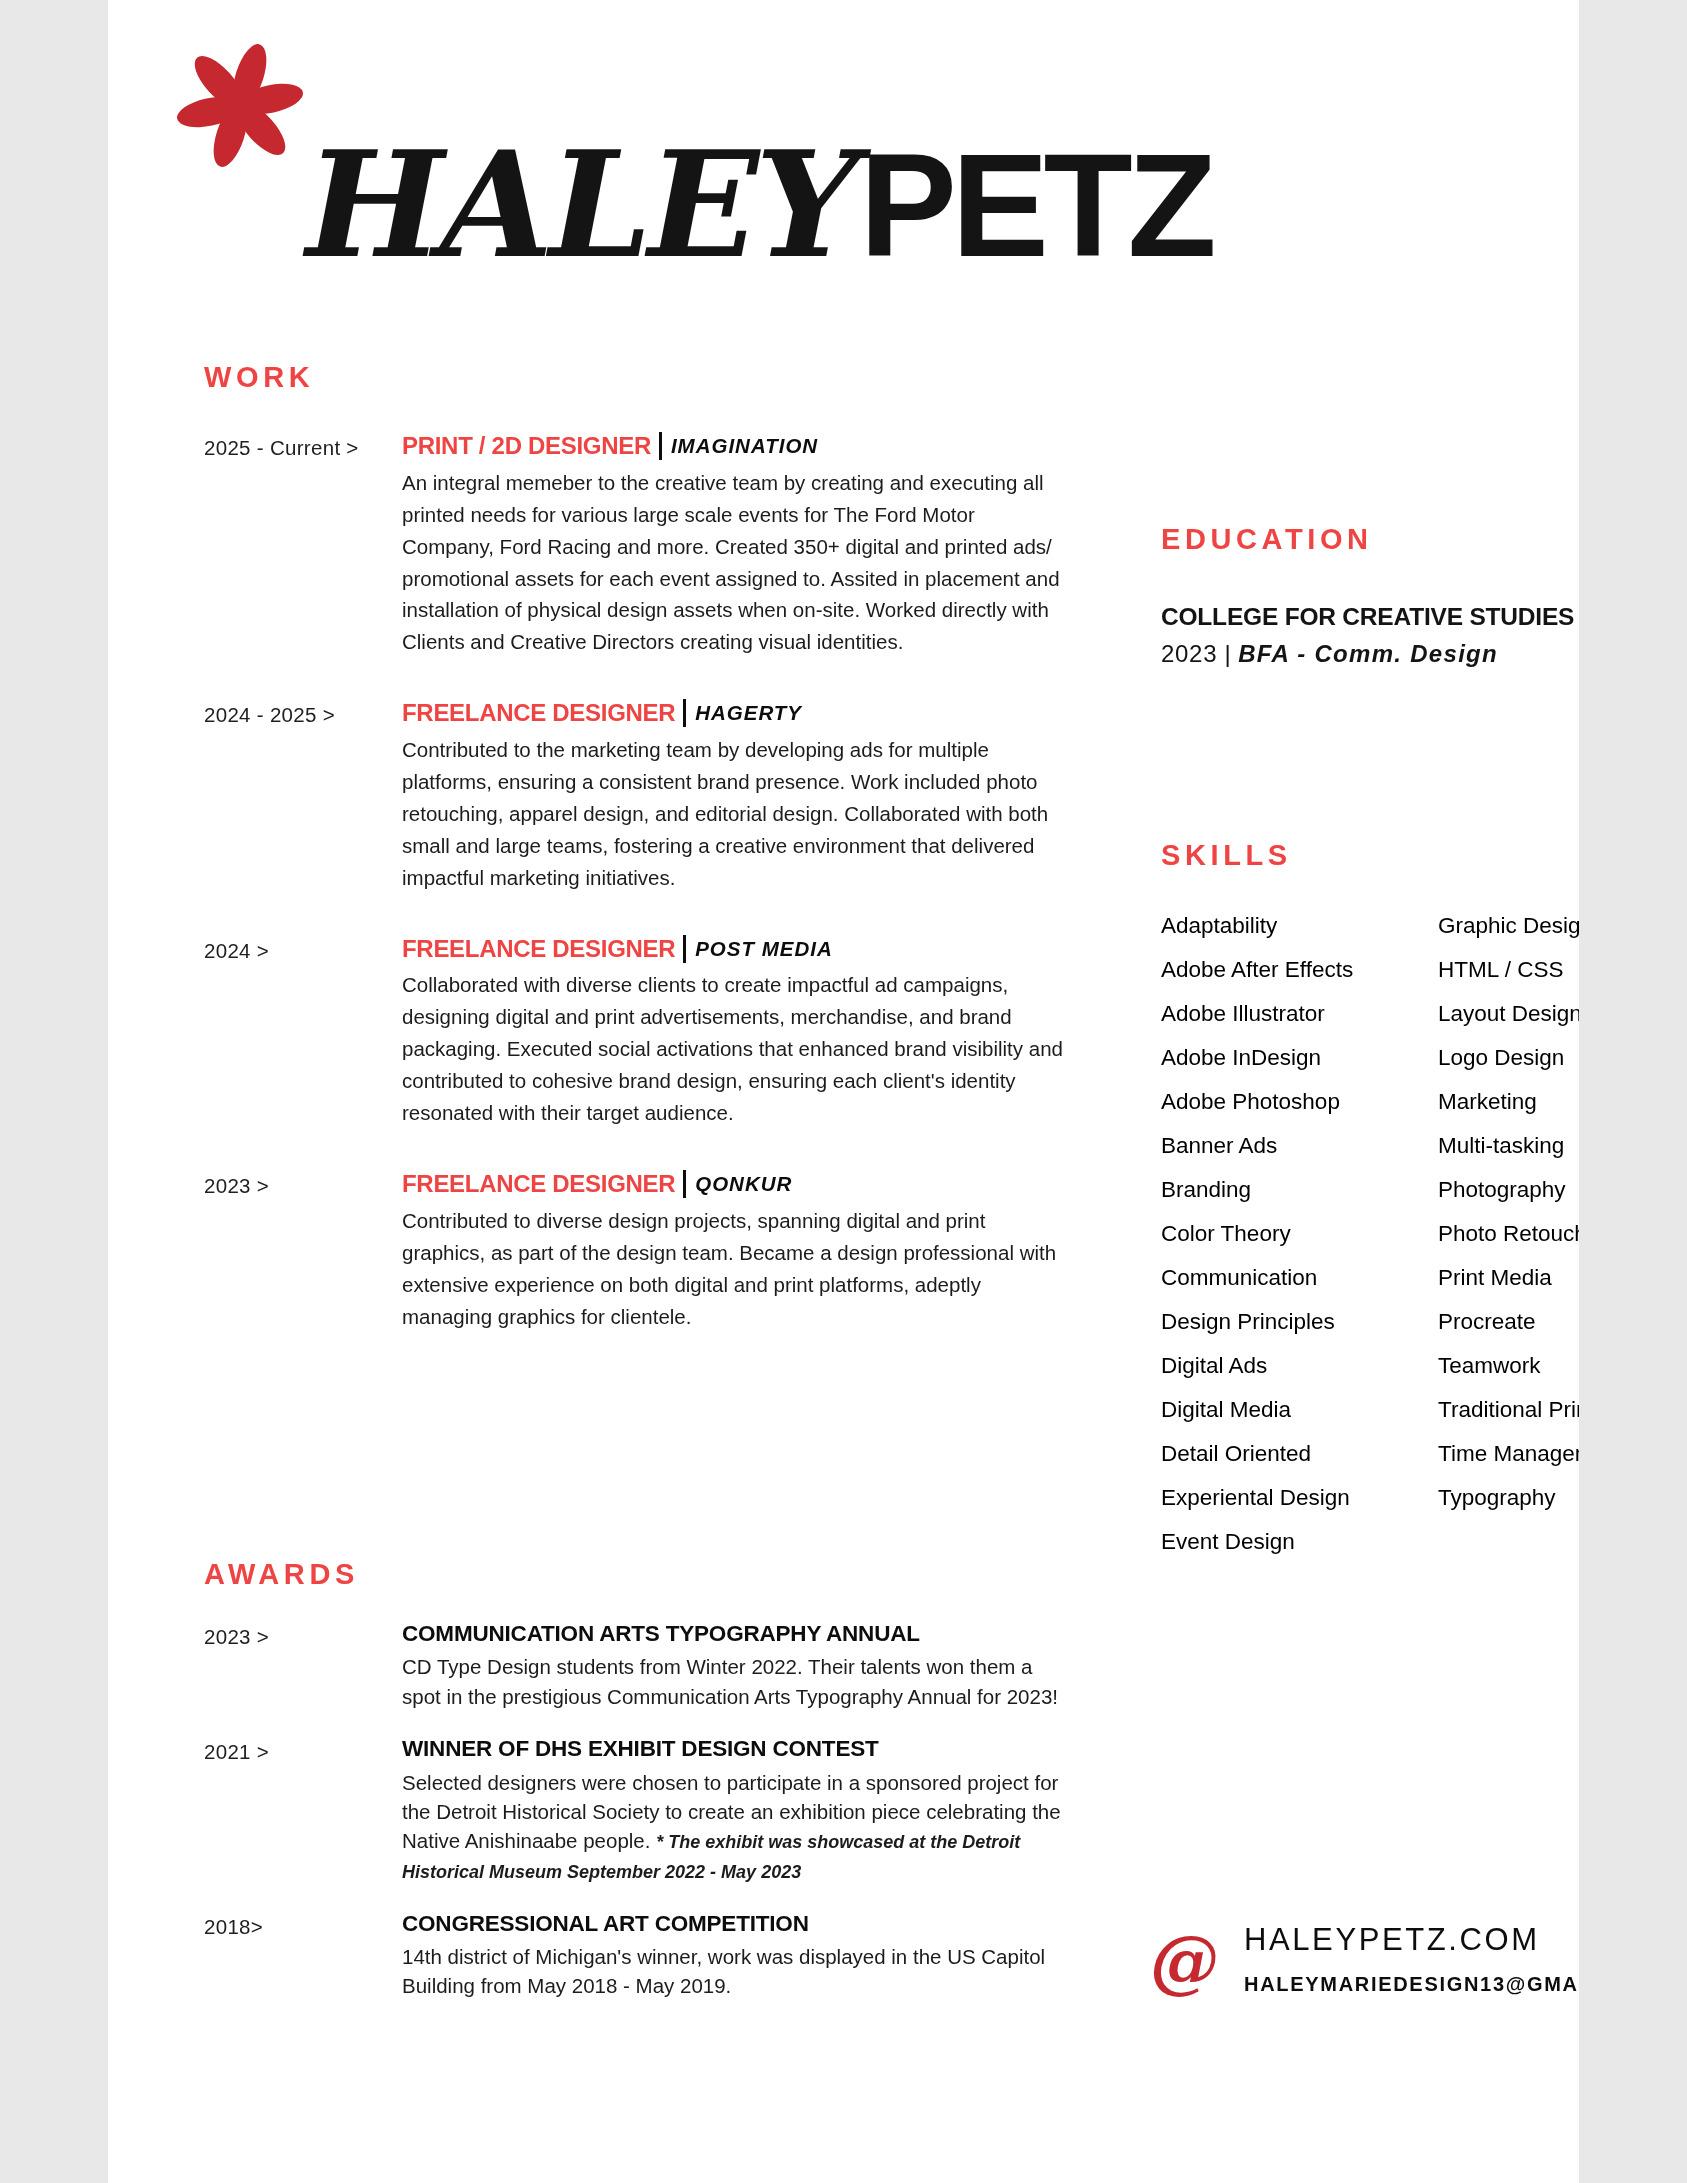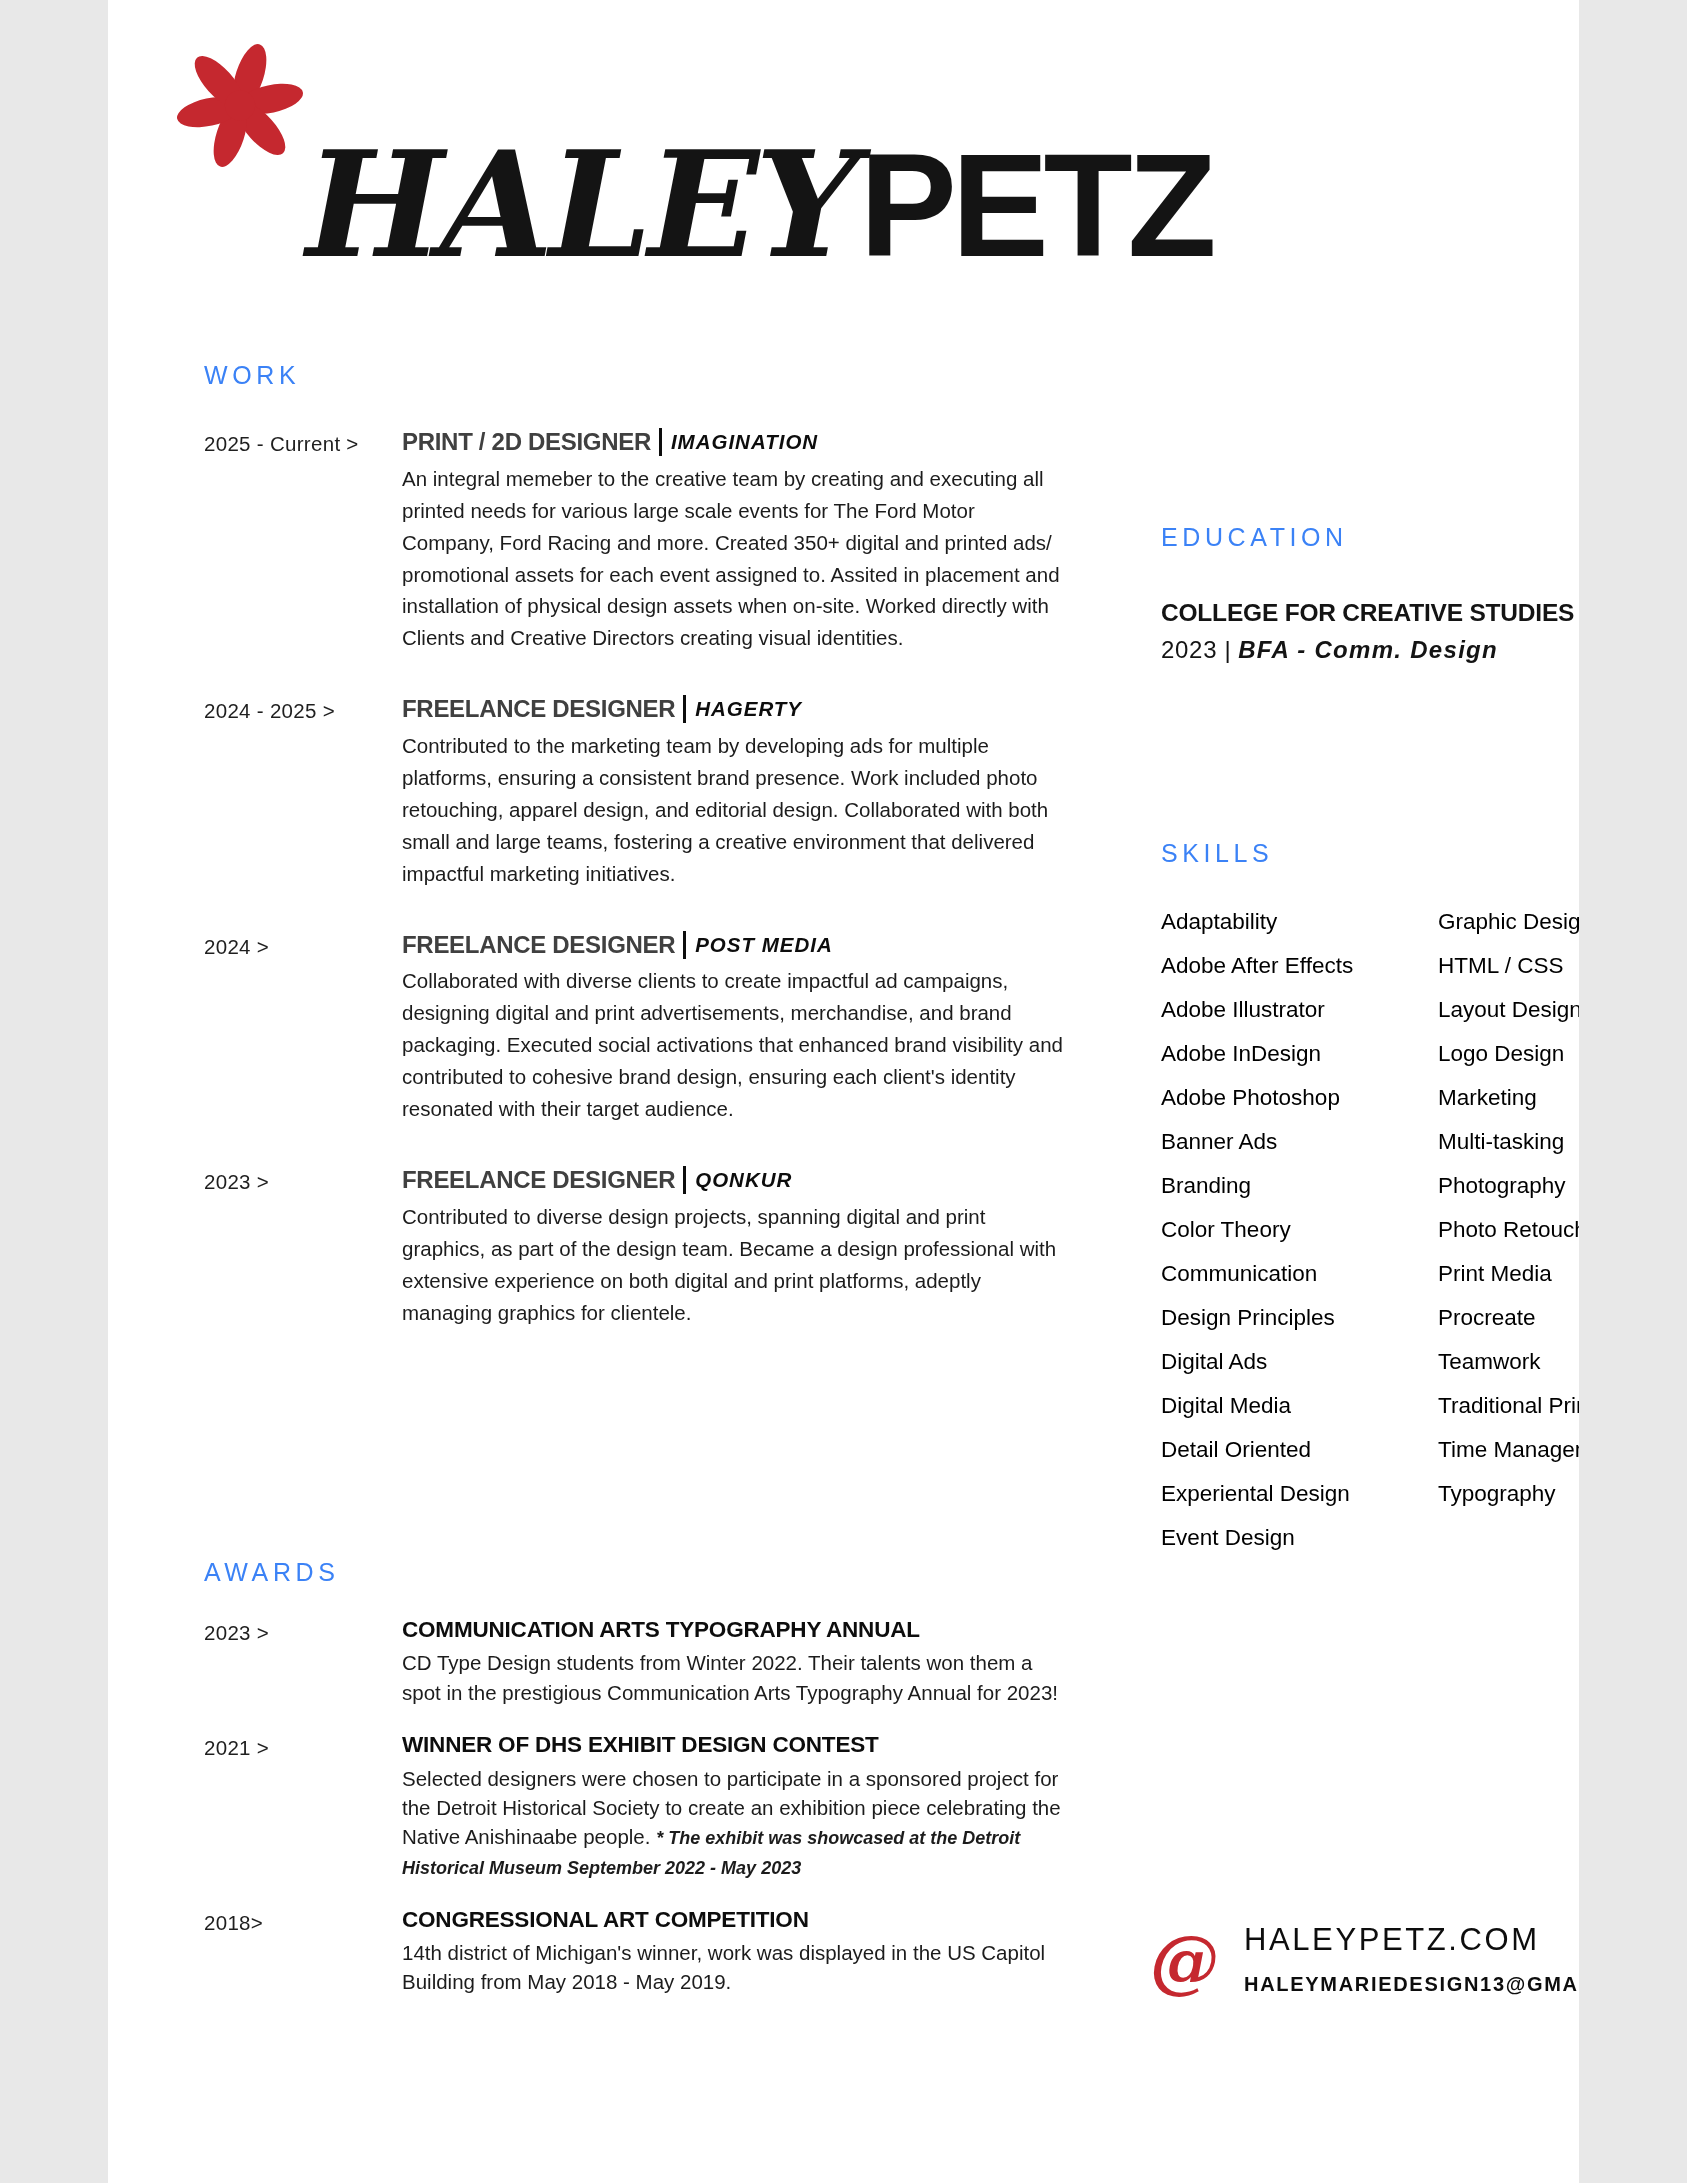--- a/index.html
+++ b/index.html
@@ -24,41 +24,41 @@
     font-family: "DejaVu Serif", "Liberation Serif", serif;
     font-style: italic; font-weight: 700; letter-spacing: -4px;
   }
   .name-last {
     font-family: "Liberation Sans", sans-serif;
     font-weight: 700; letter-spacing: -5.3px; margin-left: 4px;
   }
 
   
   .section-heading {
-    font-size: 25px; font-weight: 400; letter-spacing: 4.6px; color: #3b82f6;
+    font-size: 29px; font-weight: 700; letter-spacing: 4.6px; color: #ef4444;
   }
 
   
   .work-section  { position: absolute; left: 96px; top: 361px;  width: 860px; }
   .awards-section{ position: absolute; left: 96px; top: 1558px; width: 860px; }
 
   .rows { margin-top: 38px; }
   .row { display: flex; align-items: flex-start; }
   .row + .row { margin-top: 41px; }
   .awards-section .rows { margin-top: 30px; }
   .awards-section .row + .row { margin-top: 25px; }
 
   .row-date {
     flex: 0 0 198px; font-size: 20.5px; color: #1f1f1f; padding-top: 4px; letter-spacing: 0.3px;
   }
   .row-content { flex: 1; }
 
   .job-title-line { display: flex; align-items: center; }
   .job-title {
-    font-size: 24px; font-weight: 700; letter-spacing: -0.3px; color: #404040;
+    font-size: 24px; font-weight: 700; letter-spacing: -0.3px; color: #ef4444;
   }
   .title-bar {
     display: inline-block; width: 2.6px; height: 28px; background: #0d0d0d;
     margin: 0 9.3px 0 8px;
   }
   .job-company {
     font-size: 20.5px; font-weight: 700; font-style: italic; letter-spacing: 1px; color: #0d0d0d;
   }
   .job-desc {
     margin-top: 6.6px; font-size: 20.5px; line-height: 1.56; color: #1c1c1c;

